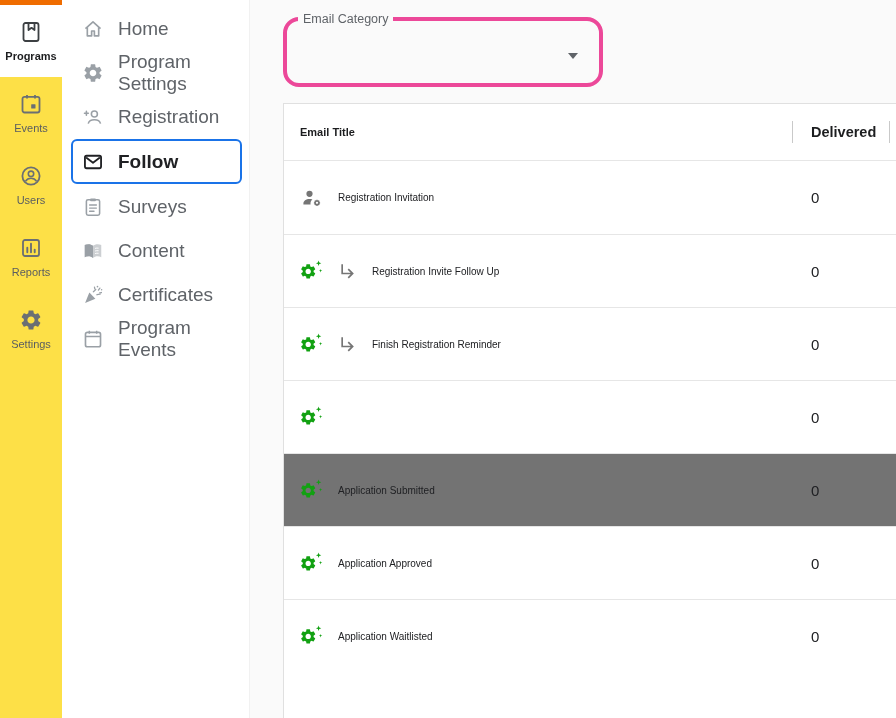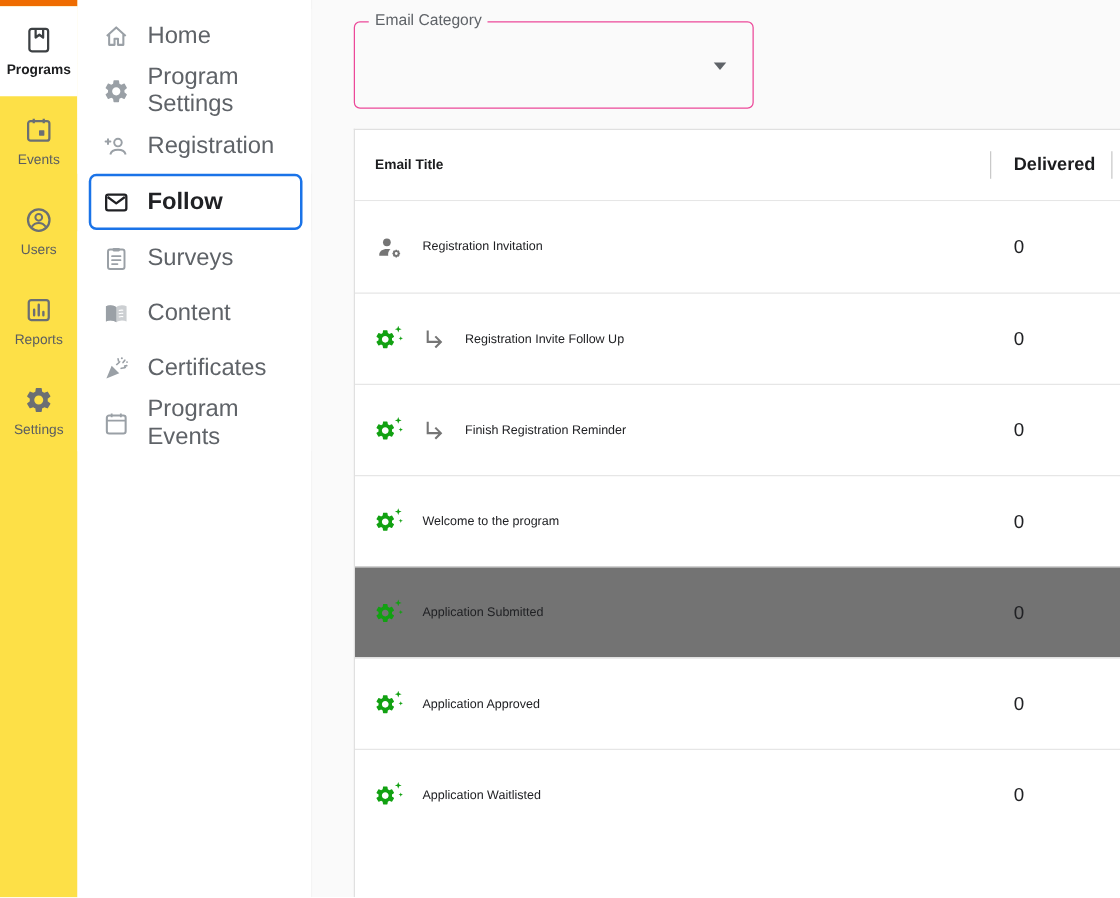--- a/index.html
+++ b/index.html
@@ -29,21 +29,21 @@
   .side-item.selected{height:45px;margin:0 7px 1px 9px;padding-left:9px;border:2px solid var(--blue);border-radius:6px;color:var(--txt-dark);font-weight:700}
   .side-item.selected .ic{color:var(--txt-dark)}
 
   
   .main{flex:1;background:#fafafa;display:flex;flex-direction:column;overflow:hidden}
   .tabs{display:flex;padding:10px 0 0 33px;flex:none}
   .tab{height:36px;padding:0 14px;display:flex;align-items:center;border:none;background:none;cursor:pointer;
        font-family:inherit;font-size:14px;font-weight:700;letter-spacing:.35px;color:var(--txt-gray);border-bottom:2px solid transparent}
   .tab.active{color:var(--blue);border-bottom-color:var(--blue)}
 
-  .filter{margin:17px 0 0 33px;width:320px;height:70px;flex:none;border:1px solid #ec4899;border-radius:5px;position:relative;cursor:pointer}
+  .filter{margin:17px 0 0 33px;width:320px;height:70px;flex:none;border:4px solid #ec4899;border-radius:16px;position:relative;cursor:pointer}
   .filter-label{position:absolute;top:-9px;left:11px;background:#fafafa;padding:0 5px;font-size:12.5px;color:var(--txt-gray)}
   .filter-arrow{position:absolute;right:21px;top:32px;width:0;height:0;border-left:5.5px solid transparent;border-right:5.5px solid transparent;border-top:6px solid #5f6368}
 
   .table{margin:16px 0 0 33px;flex:1;background:#fff;border:1px solid #e0e0e0;border-right:none;border-bottom:none;display:flex;flex-direction:column;overflow:hidden}
   .thead{height:57px;flex:none;display:flex;align-items:center;border-bottom:1px solid var(--line);background:#fff}
   .th-title{flex:1;padding-left:16px;font-size:11px;font-weight:700;color:#1c1d1f}
   .vbar{width:1px;height:22px;background:#c9c9c9;flex:none}
   .th-delivered{width:96px;flex:none;padding-left:18px;font-size:14.5px;font-weight:700;color:#1c1d1f}
   .tail{width:6px;flex:none}
 
@@ -268,21 +268,20 @@
           <div class="row">
             <span class="ic green">
               <svg viewBox="0 0 24 24">
                 <g transform="translate(-0.8,3.4) scale(0.75)">
                   <path d="M19.14 12.94c.04-.3.06-.61.06-.94 0-.32-.02-.64-.07-.94l2.03-1.58a.49.49 0 0 0 .12-.61l-1.92-3.32a.488.488 0 0 0-.59-.22l-2.39.96c-.5-.38-1.03-.7-1.62-.94l-.36-2.54a.484.484 0 0 0-.48-.41h-3.84c-.24 0-.43.17-.47.41l-.36 2.54c-.59.24-1.13.57-1.62.94l-2.39-.96c-.22-.08-.47 0-.59.22L2.74 8.87c-.12.21-.08.47.12.61l2.03 1.58c-.05.3-.09.63-.09.94s.02.64.07.94l-2.03 1.58a.49.49 0 0 0-.12.61l1.92 3.32c.12.22.37.29.59.22l2.39-.96c.5.38 1.03.7 1.62.94l.36 2.54c.05.24.24.41.48.41h3.84c.24 0 .44-.17.47-.41l.36-2.54c.59-.24 1.13-.56 1.62-.94l2.39.96c.22.08.47 0 .59-.22l1.92-3.32c.12-.22.07-.47-.12-.61l-2.01-1.58zM12 15.6c-1.98 0-3.6-1.62-3.6-3.6s1.62-3.6 3.6-3.6 3.6 1.62 3.6 3.6-1.62 3.6-3.6 3.6z" fill="currentColor"></path>
                 </g>
                 <path d="M18.6 1.6l.7 2 2 .7-2 .7-.7 2-.7-2-2-.7 2-.7z" fill="currentColor"></path>
                 <path d="M20.6 9.9l.45 1.3 1.3.45-1.3.45-.45 1.3-.45-1.3-1.3-.45 1.3-.45z" fill="currentColor"></path>
               </svg>
             </span>
-            <span class="title">Welcome to the program</span>
             <div class="grow"></div>
             <div class="delivered">0</div>
             <div class="tail2"></div>
           </div>
           <div class="row highlight">
             <span class="ic green">
               <svg viewBox="0 0 24 24">
                 <g transform="translate(-0.8,3.4) scale(0.75)">
                   <path d="M19.14 12.94c.04-.3.06-.61.06-.94 0-.32-.02-.64-.07-.94l2.03-1.58a.49.49 0 0 0 .12-.61l-1.92-3.32a.488.488 0 0 0-.59-.22l-2.39.96c-.5-.38-1.03-.7-1.62-.94l-.36-2.54a.484.484 0 0 0-.48-.41h-3.84c-.24 0-.43.17-.47.41l-.36 2.54c-.59.24-1.13.57-1.62.94l-2.39-.96c-.22-.08-.47 0-.59.22L2.74 8.87c-.12.21-.08.47.12.61l2.03 1.58c-.05.3-.09.63-.09.94s.02.64.07.94l-2.03 1.58a.49.49 0 0 0-.12.61l1.92 3.32c.12.22.37.29.59.22l2.39-.96c.5.38 1.03.7 1.62.94l.36 2.54c.05.24.24.41.48.41h3.84c.24 0 .44-.17.47-.41l.36-2.54c.59-.24 1.13-.56 1.62-.94l2.39.96c.22.08.47 0 .59-.22l1.92-3.32c.12-.22.07-.47-.12-.61l-2.01-1.58zM12 15.6c-1.98 0-3.6-1.62-3.6-3.6s1.62-3.6 3.6-3.6 3.6 1.62 3.6 3.6-1.62 3.6-3.6 3.6z" fill="currentColor"></path>
                 </g>

